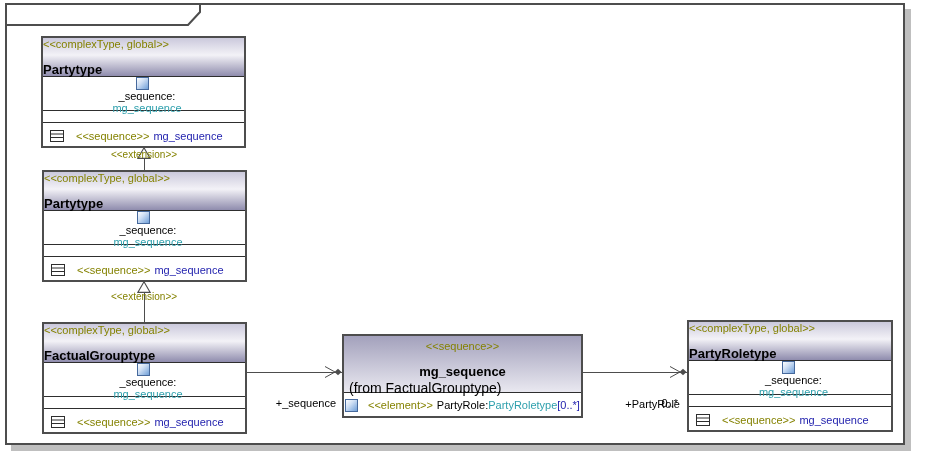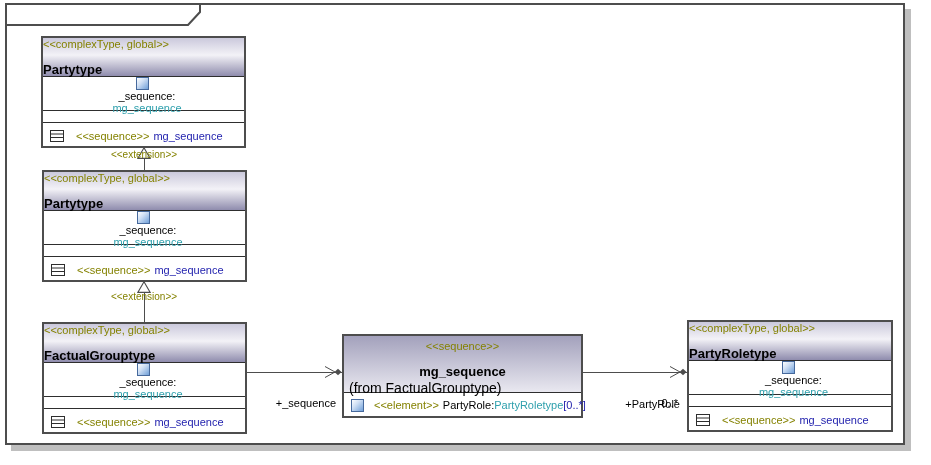--- a/index.html
+++ b/index.html
@@ -17,21 +17,21 @@
   .hdr3{height:56px;display:flex;flex-direction:column;align-items:center;padding-top:4px;box-sizing:border-box;
     background:linear-gradient(180deg,var(--mg_header_top,#a3a1bc) 0%,var(--mg_header_bottom,#e9e8f0) 100%);}
   .st{font-size:11px;color:var(--stereotype_olive,#848200);white-space:nowrap;}
   .nm{font-size:13px;font-weight:bold;color:#000;white-space:nowrap;margin-top:12px;}
   .from{font-size:14px;color:#000;align-self:flex-start;padding-left:5px;margin-top:1px;white-space:nowrap;}
 
   .row{display:flex;align-items:center;border-top:1px solid #2e2e2e;font-size:11px;white-space:nowrap;}
   .row.attr{height:33px;padding-left:7px;flex-direction:column;}
   .row.gap{height:11px;}
   .row.seq{height:25px;padding-left:7px;}
-  .row.mgattr{height:24px;padding-left:7px;}
+  .row.mgattr{height:24px;padding-left:1px;}
 
   .aicon{width:13px;height:13px;flex:none;margin-right:10px;border:1px solid #46699c;box-sizing:border-box;
     background:linear-gradient(135deg,#fdfeff 0%,#cfdff4 40%,#6f9fd8 100%);}
   .sicon{width:14px;height:12px;flex:none;margin-right:12px;display:inline-flex;}
   .black{color:#000;} .teal{color:var(--type_teal,#2fa0ad);} .navy{color:var(--ref_navy,#2323ae);}
   .sp{margin-right:4px;}
 
   .vline{position:absolute;width:1px;background:var(--edge_line,#4d4d4d);z-index:1;}
   .hline{position:absolute;height:1px;background:var(--edge_line,#4d4d4d);z-index:1;}
   .tri{position:absolute;z-index:2;}

